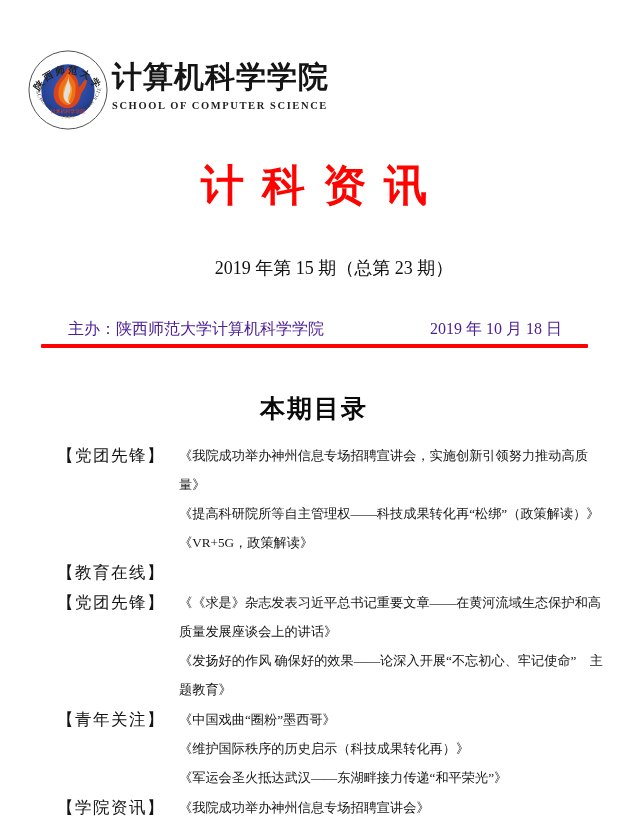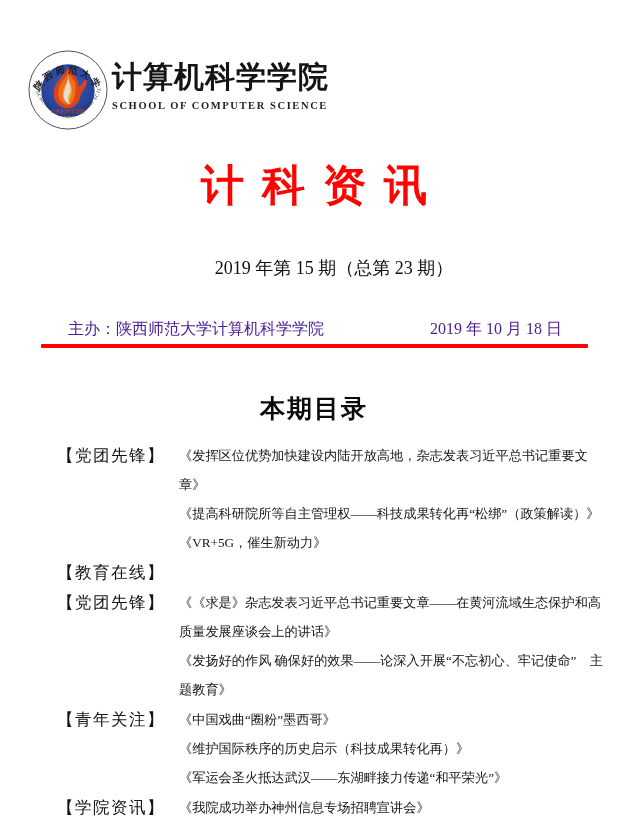--- a/index.html
+++ b/index.html
@@ -108,23 +108,23 @@
   </div>
   <div class="red-rule"></div>
 
   <div class="toc-heading">本期目录</div>
 
   <div class="toc">
 
     <div class="toc-section">
       <div class="toc-label">【党团先锋】</div>
       <div class="toc-items">
-        <div class="toc-item">《发挥区位优势加快建设内陆开放高地，杂志发表习近平总书记重要文章》</div>
+        <div class="toc-item">《我院成功举办神州信息专场招聘宣讲会，实施创新引领努力推动高质量》</div>
         <div class="toc-item">《提高科研院所等自主管理权——科技成果转化再“松绑”（政策解读）》</div>
-        <div class="toc-item">《VR+5G，催生新动力》</div>
+        <div class="toc-item">《VR+5G，政策解读》</div>
       </div>
     </div>
 
     <div class="toc-section">
       <div class="toc-label">【教育在线】</div>
     </div>
 
     <div class="toc-section">
       <div class="toc-label">【党团先锋】</div>
       <div class="toc-items">

